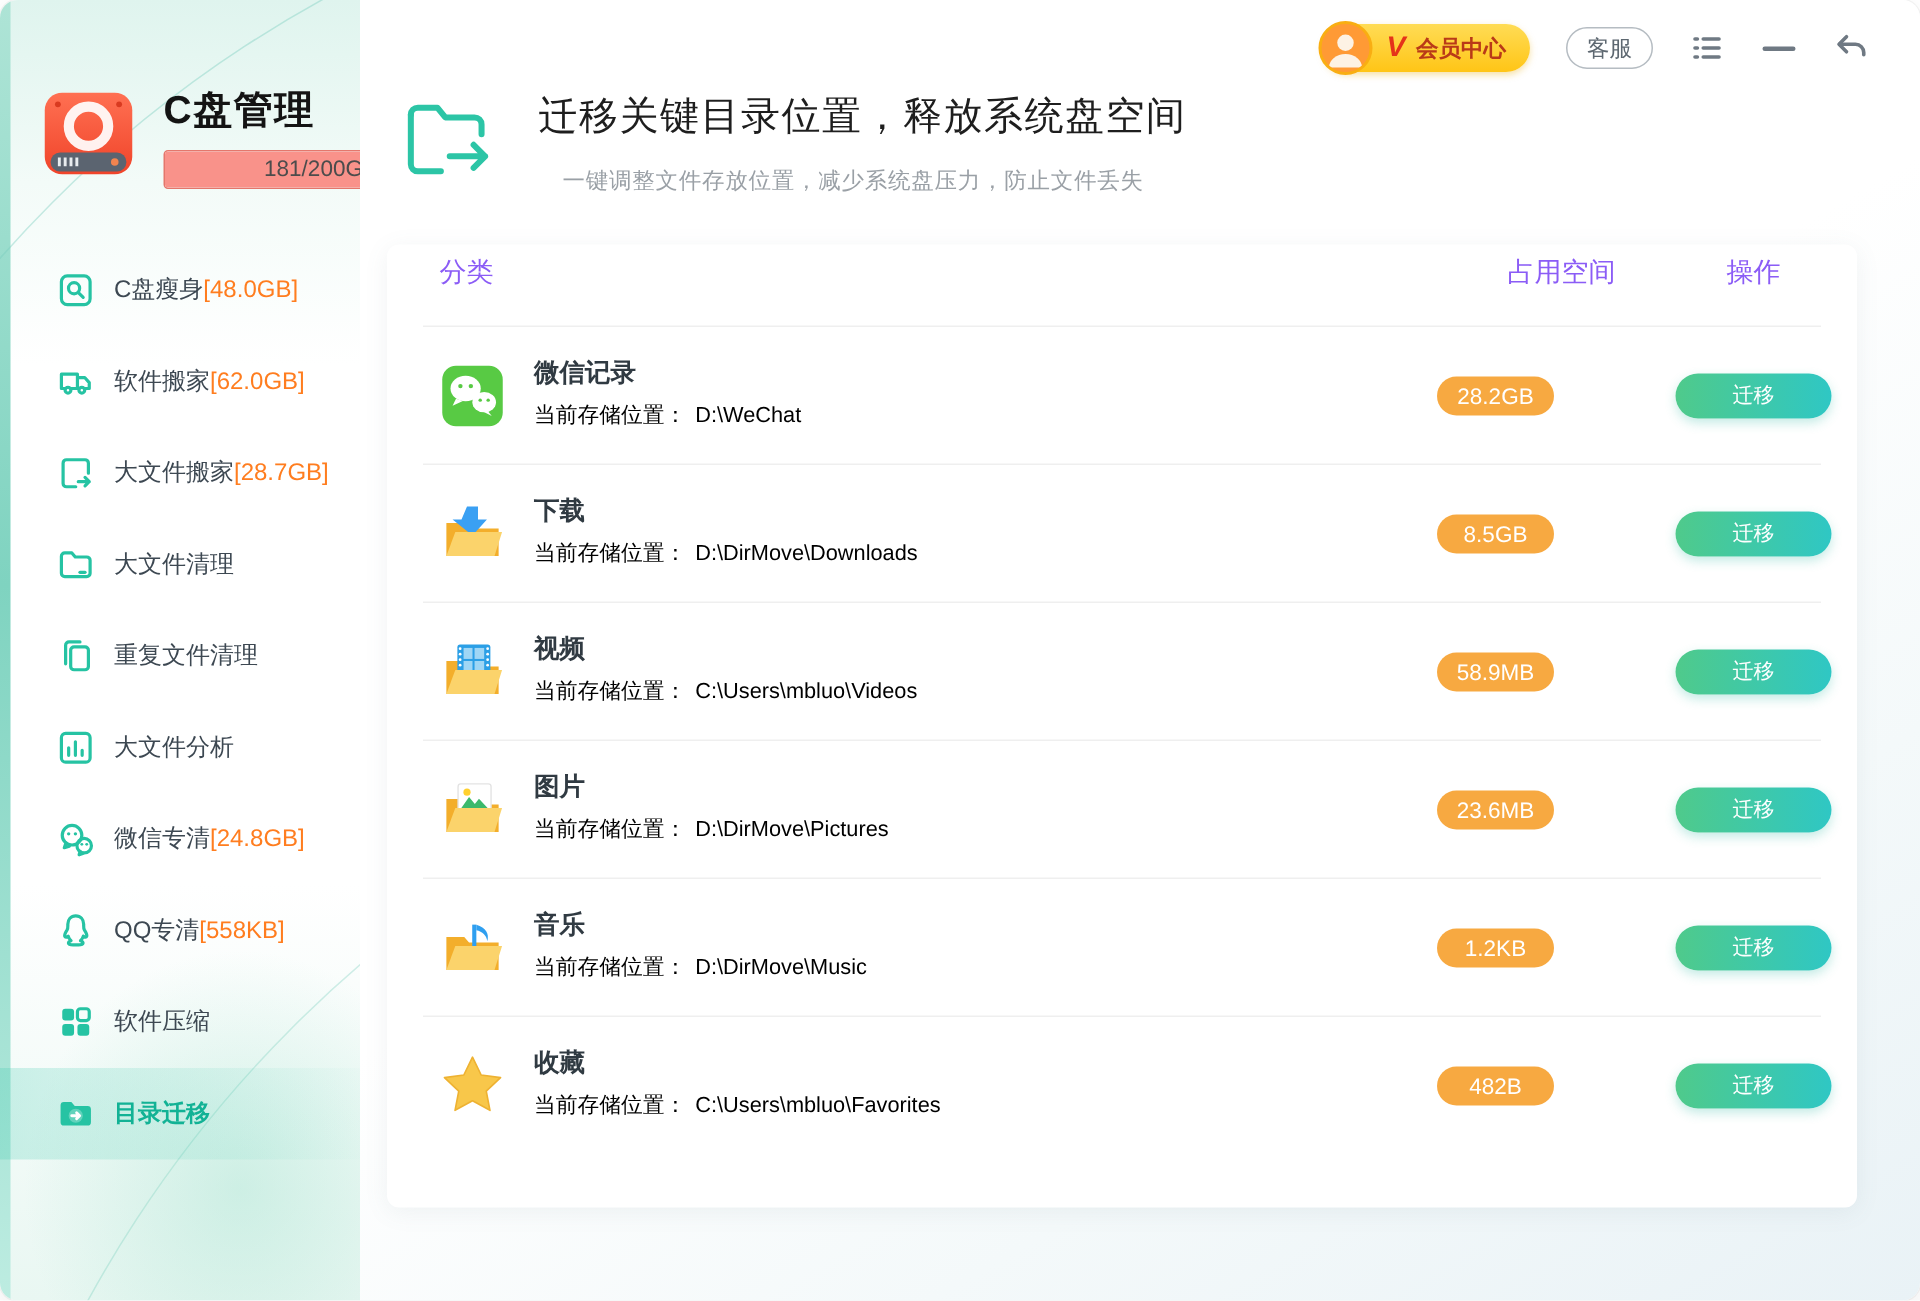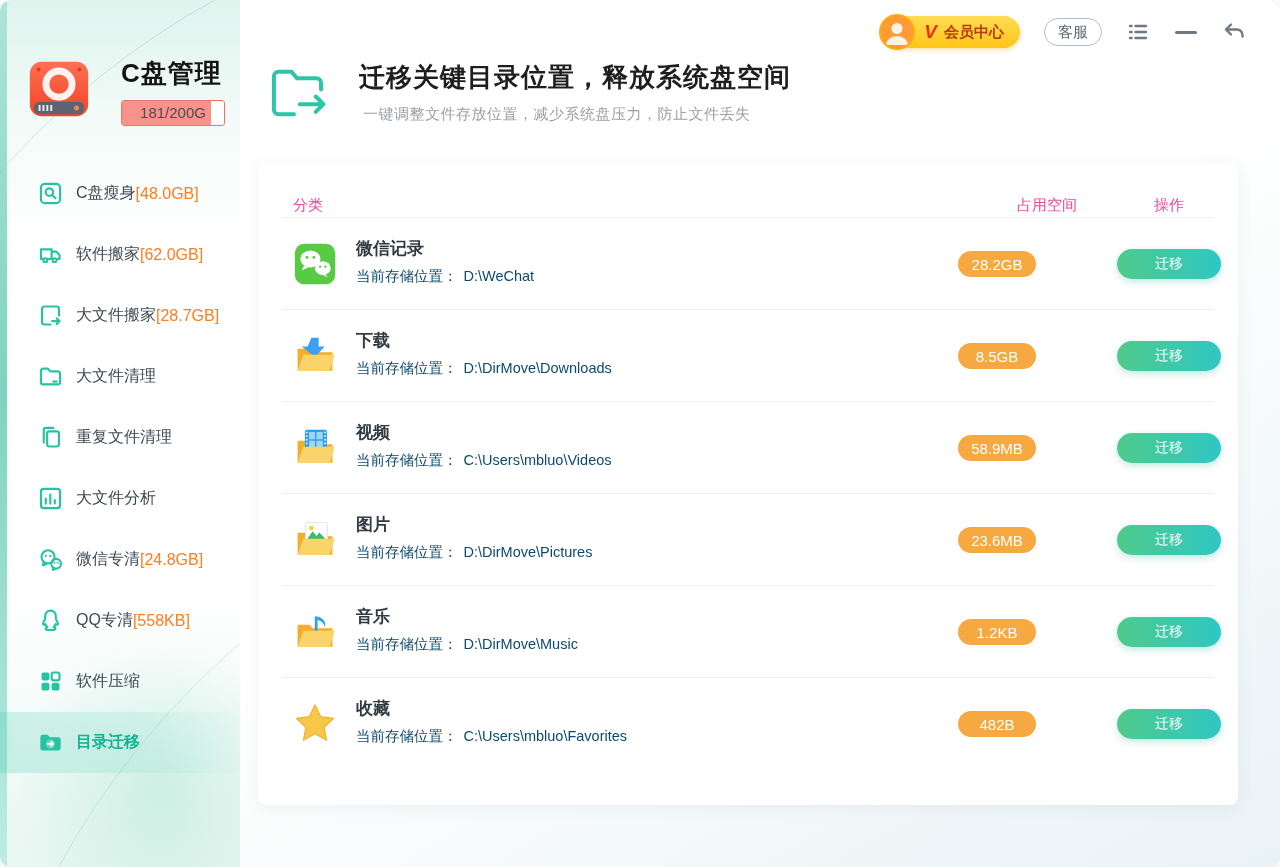--- a/index.html
+++ b/index.html
@@ -12,24 +12,24 @@
     background:linear-gradient(180deg,#dff4ee 0%,#f3fbf8 14%,#ffffff 28%,#ffffff 68%,#e9f7f2 100%);}
   .sidebar::before{content:'';position:absolute;left:0;top:0;bottom:0;width:7px;
     background:linear-gradient(180deg,#aee4d6 0%,#7fd3c0 45%,#bdece1 100%);}
   .arc1{position:absolute;left:-200px;top:-100px;width:1600px;height:1600px;border-radius:50%;
     border:1px solid rgba(120,206,190,.40);pointer-events:none;}
   .arc2{position:absolute;left:-40px;top:450px;width:1600px;height:1600px;border-radius:50%;
     border:1px solid rgba(120,206,190,.35);pointer-events:none;}
   .sidebar .blob{position:absolute;right:-70px;bottom:-90px;width:300px;height:330px;pointer-events:none;
     background:radial-gradient(ellipse at center,rgba(150,222,200,.38),rgba(150,222,200,0) 68%);}
 
-  .logo-row{position:absolute;left:24px;top:54px;display:flex;gap:27px;z-index:3;}
+  .logo-row{position:absolute;left:24px;top:54px;display:flex;gap:15px;z-index:3;}
   .app-title{font-size:26px;font-weight:700;color:#141414;margin-top:2px;letter-spacing:1px;}
   .usage-bar{margin-top:9px;width:102px;height:24px;border:1px solid #e4776c;border-radius:3px;
-    position:relative;background:#fff;overflow:hidden;}
+    position:relative;background:#fff;overflow:hidden;padding-left:48px;}
   .usage-fill{position:absolute;left:0;top:0;bottom:0;width:87%;background:#f9928a;}
   .usage-text{position:relative;z-index:1;display:block;text-align:center;line-height:24px;
     font-size:15px;color:#4c4c4c;}
 
   .side-nav{position:absolute;left:0;top:163px;right:0;z-index:3;}
   .side-item{height:61px;display:flex;align-items:center;padding-left:37px;position:relative;cursor:pointer;}
   .s-icon{width:27px;height:27px;margin-right:12px;display:flex;align-items:center;justify-content:center;flex:none;}
   .s-icon svg{width:100%;height:100%;}
   .s-label{font-size:16px;color:#3d4852;white-space:nowrap;}
   .s-badge{font-size:16px;color:#ff7d1f;white-space:nowrap;text-align:center;}
@@ -48,38 +48,38 @@
     background:#ff9a35;border:2px solid #f9ae12;box-sizing:content-box;overflow:hidden;}
   .member-v{font-size:19px;font-weight:800;font-style:italic;color:#e5331a;margin-right:7px;}
   .member-label{font-size:15px;font-weight:700;color:#b93a18;}
   .support-pill{height:26px;padding:0 13px;border:1px solid #b5bcc2;border-radius:14px;color:#5d6770;
     font-size:15px;display:flex;align-items:center;cursor:pointer;background:transparent;}
   .tb-icon{width:24px;height:24px;display:flex;align-items:center;justify-content:center;cursor:pointer;}
   .minimize-bar{width:22px;height:3px;background:#6f7983;border-radius:2px;}
 
   .page-header{position:absolute;left:28px;top:56px;display:flex;gap:25px;align-items:flex-start;}
   .ph-icon{width:66px;height:66px;flex:none;margin-top:4px;}
-  .ph-title{font-size:26px;font-weight:700;color:#1e1e1e;margin:4px 0 10px;letter-spacing:1px;}
-  .ph-sub{font-size:15px;color:#9aa0a6;margin:4px;letter-spacing:.5px;}
+  .ph-title{font-size:26px;font-weight:400;color:#1e1e1e;margin:4px 0 10px;letter-spacing:1px;}
+  .ph-sub{font-size:15px;color:#9aa0a6;margin:16px;letter-spacing:.5px;}
 
   .card{position:absolute;left:18px;top:163px;width:980px;padding-bottom:35px;border-radius:8px;
     background:#fff;box-shadow:0 3px 16px rgba(100,125,135,.09);}
   .thead{position:relative;height:55px;}
   .thead::after,.row::after{content:'';position:absolute;left:24px;right:24px;bottom:0;height:1px;background:#efefef;}
-  .th{position:absolute;top:33px;font-size:15px;color:#ec4899;}
+  .th{position:absolute;top:6px;font-size:18px;color:#8b5cf6;}
   .th-cat{left:35px;}
   .th-space{left:659px;width:160px;text-align:right;}
   .th-action{left:859px;width:104px;text-align:center;}
 
   .row{position:relative;height:92px;}
   .row:last-child::after{display:none;}
   .row-icon{position:absolute;left:35px;top:24px;width:44px;height:44px;}
   .row-icon svg{width:100%;height:100%;}
   .row-title{position:absolute;left:98px;top:19px;font-size:17px;color:#303a42;font-weight:600;}
-  .row-loc{position:absolute;left:98px;top:49px;font-size:14.5px;color:#0c4a6e;}
+  .row-loc{position:absolute;left:98px;top:49px;font-size:14.5px;color:#000000;}
   .row-loc .loc-path{margin-left:6px;}
   .size-badge{position:absolute;left:700px;top:33px;width:78px;height:26px;border-radius:13px;
     background:#f7a941;color:#fff;font-size:15px;display:flex;align-items:center;justify-content:center;}
   .migrate-btn{position:absolute;left:859px;top:31px;width:104px;height:30px;border-radius:15px;border:none;
     background:linear-gradient(90deg,#4fca8b,#2fc7c4);color:#fff;font-size:14px;cursor:pointer;
     box-shadow:0 3px 7px rgba(60,190,170,.30);}
 </style>
 </head>
 <body>
 

